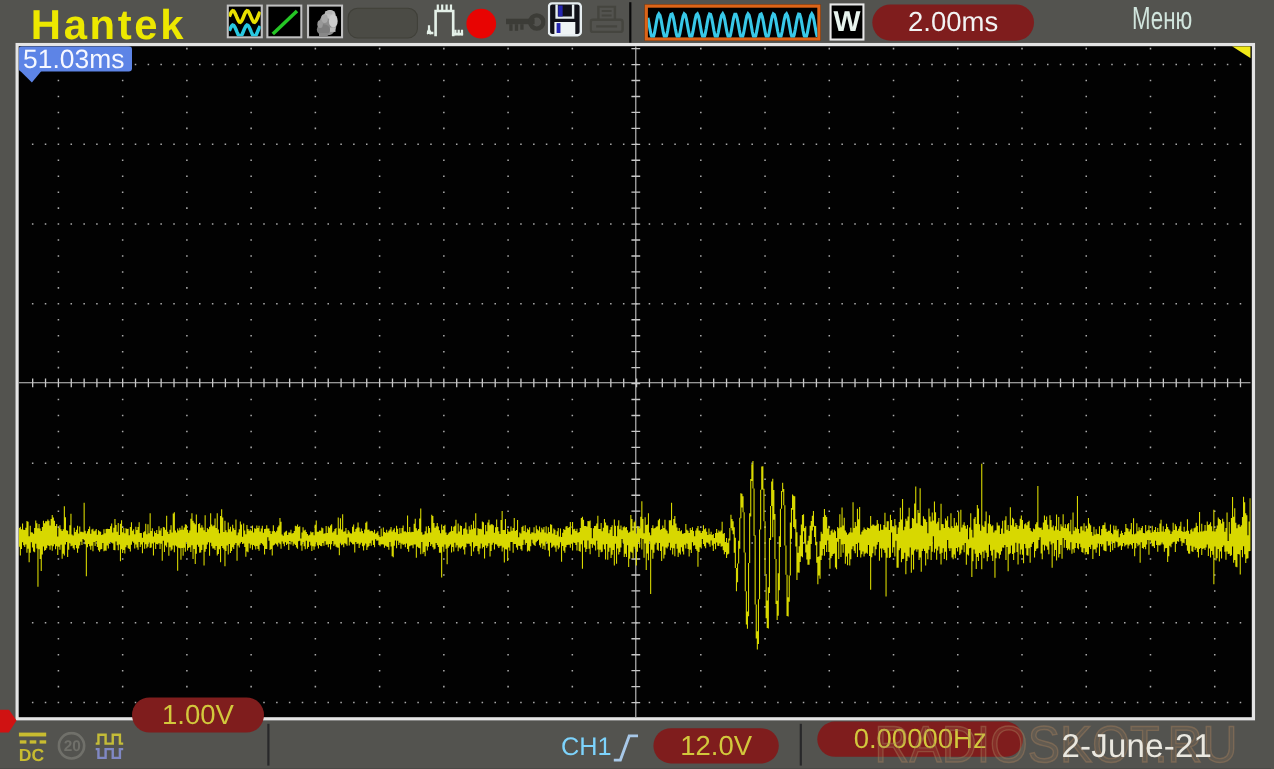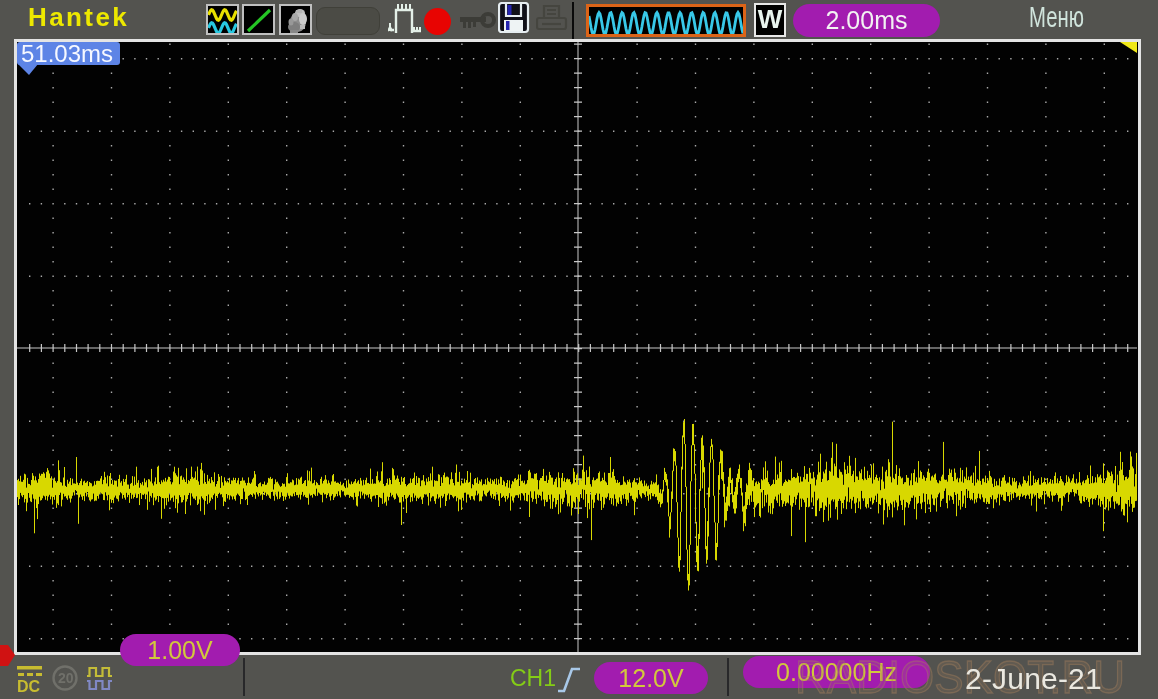--- a/index.html
+++ b/index.html
@@ -1,20 +1,20 @@
 <!DOCTYPE html>
 <html><head><meta charset="utf-8"><style>
 html,body{margin:0;padding:0;width:1158px;height:699px;overflow:hidden}
 body{background:#53534f;font-family:"Liberation Sans",sans-serif;position:relative}
 .abs{position:absolute}
-.pill{position:absolute;background:#a21caf;border-radius:17px;color:#d2c83c;
+.pill{position:absolute;background:#7f1d1d;border-radius:17px;color:#d2c83c;
  text-align:center;font-size:25px;line-height:32px;height:32px}
 </style></head><body>
 
-<div class="abs" style="left:28px;top:2px;color:#ede800;font-size:26px;font-weight:bold;letter-spacing:2.4px">Hantek</div>
+<div class="abs" style="left:28px;top:2px;color:#ede800;font-size:38px;font-weight:bold;letter-spacing:2.4px">Hantek</div>
 <svg width="33" height="31" style="position:absolute;left:206px;top:4px;background:#000;border:2px solid #c0c0c0;box-sizing:border-box">
 <path d="M0.5,9.0 L1.5,6.6 L2.5,4.7 L3.5,3.8 L4.5,4.1 L5.5,5.6 L6.5,7.8 L7.5,10.2 L8.5,12.4 L9.5,13.9 L10.5,14.2 L11.5,13.3 L12.5,11.4 L13.5,9.0 L14.5,6.6 L15.5,4.7 L16.5,3.8 L17.5,4.1 L18.5,5.6 L19.5,7.8 L20.5,10.2 L21.5,12.4 L22.5,13.9 L23.5,14.2 L24.5,13.3 L25.5,11.4 L26.5,9.0 L27.5,6.6 L28.5,4.7" stroke="#e8e000" stroke-width="3.2" fill="none"></path>
 <path d="M0.5,22.0 L1.5,19.6 L2.5,17.7 L3.5,16.8 L4.5,17.1 L5.5,18.6 L6.5,20.8 L7.5,23.2 L8.5,25.4 L9.5,26.9 L10.5,27.2 L11.5,26.3 L12.5,24.4 L13.5,22.0 L14.5,19.6 L15.5,17.7 L16.5,16.8 L17.5,17.1 L18.5,18.6 L19.5,20.8 L20.5,23.2 L21.5,25.4 L22.5,26.9 L23.5,27.2 L24.5,26.3 L25.5,24.4 L26.5,22.0 L27.5,19.6 L28.5,17.7" stroke="#28c8e0" stroke-width="3.2" fill="none"></path>
 </svg>
 <svg class="abs" width="33" height="31" style="left:242px;top:4px;background:#000;border:2px solid #c0c0c0;box-sizing:border-box">
     <path d="M4 25 L26 4" stroke="#25c625" stroke-width="3.2" fill="none"></path>
   </svg>
 <svg class="abs" width="33" height="31" style="left:279px;top:4px;background:#000;border:2px solid #c0c0c0;box-sizing:border-box">
 <ellipse cx="17" cy="16" rx="8" ry="10" fill="#8e8e8e"></ellipse>
     <ellipse cx="13" cy="21" rx="6" ry="5" fill="#7e7e7e"></ellipse>
@@ -92,21 +92,21 @@
 <svg class="abs" width="28" height="28" style="left:52px;top:665px">
 <circle cx="13" cy="13" r="11.5" fill="none" stroke="#70706a" stroke-width="2.4"></circle>
 <text x="6" y="18" font-size="14" font-weight="bold" fill="#70706a" font-family="Liberation Sans">20</text>
 </svg>
 <svg class="abs" width="30" height="28" style="left:86px;top:665px" fill="none">
 <path d="M1 11 h2.5 V3 h6.5 V11 h6.5 V3 h6.5 V11 h3" stroke="#c4bc38" stroke-width="2.2"></path>
 <path d="M1 16 h2.5 V24 h6.5 V16 h6.5 V24 h6.5 V16 h3" stroke="#8088c4" stroke-width="2.2"></path>
 </svg>
 <div class="pill" style="left:120px;top:634px;width:120px">1.00V</div>
 <div class="abs" style="left:243px;top:658px;width:2px;height:38px;background:#28282a"></div>
-<div class="abs" style="left:510px;top:665px;color:#84cc16;font-size:23px">CH1</div>
+<div class="abs" style="left:510px;top:665px;color:#7dd3fc;font-size:23px">CH1</div>
 <svg class="abs" width="28" height="34" style="left:556px;top:662px" fill="none">
 <path d="M2 29 h6 L16 7 h8" stroke="#a8c8e8" stroke-width="2.6"></path>
 </svg>
 <div class="pill" style="left:594px;top:662px;width:114px">12.0V</div>
 <div class="abs" style="left:727px;top:658px;width:2px;height:38px;background:#28282a"></div>
 <div class="pill" style="left:743px;top:656px;width:187px">0.00000Hz</div>
 <svg class="abs" width="420" height="47" style="left:738px;top:652px">
 <text x="57" y="41" font-size="47" font-family="Liberation Sans" fill="#a8805e" fill-opacity="0.18" stroke="#a8805e" stroke-opacity="0.42" stroke-width="1.3" textLength="330" lengthAdjust="spacingAndGlyphs">RADIOSKOT.RU</text>
 </svg>
 <div class="abs" style="left:965px;top:662px;color:#eae8e0;font-size:30px;letter-spacing:0.2px">2-June-21 17:35</div>

